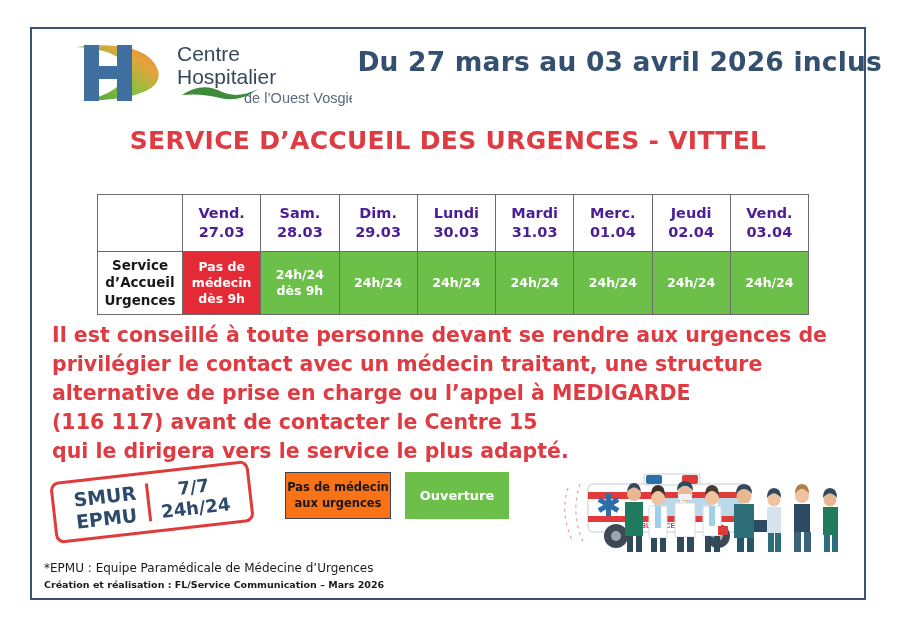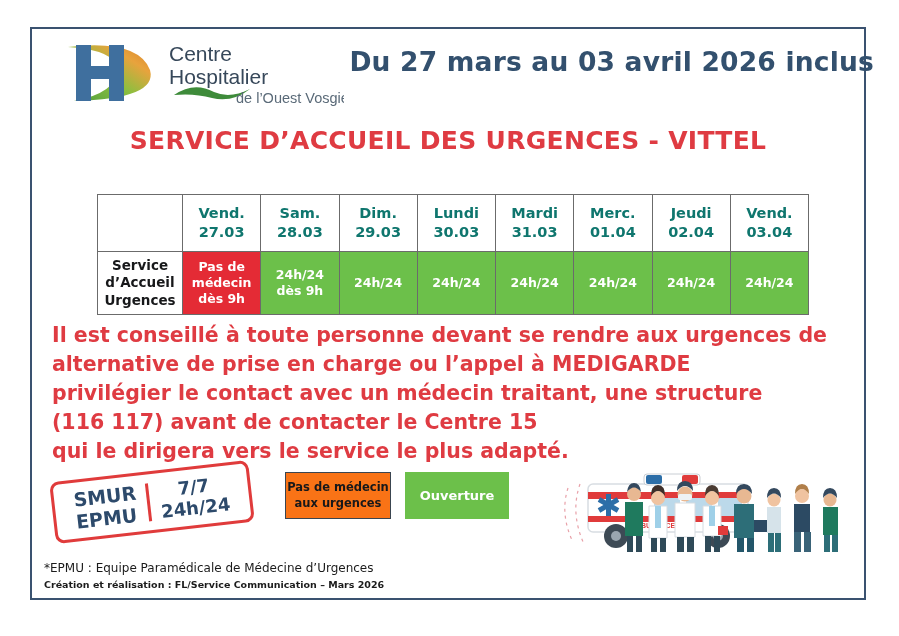--- a/index.html
+++ b/index.html
@@ -22,21 +22,21 @@
     width: 836px;
     height: 573px;
     border: 2px solid #3a5270;
     box-sizing: border-box;
     background: #ffffff;
   }
 
   
   .header {
     position: absolute;
-    left: 0; top: 0;
+    left: 8px; top: 0;
     width: 100%;
     height: 82px;
     padding-left: 24px;
   }
   .logo {
     position: absolute;
     left: 22px;
     top: 8px;
     width: 290px;
     height: 72px;
@@ -82,21 +82,21 @@
     text-align: center;
     vertical-align: middle;
     padding: 0;
   }
   .schedule .hrow td {
     height: 56px;
     background: #ffffff;
     font-family: "DejaVu Sans", sans-serif;
     font-size: 14.5px;
     font-weight: bold;
-    color: #0f766e;
+    color: #4c1d95;
     line-height: 1.28;
   }
   .schedule .hrow td.corner { background:#fff; }
   .schedule .drow td { height: 62px; }
   .rowlabel {
     background: #ffffff;
     font-family: "DejaVu Sans", sans-serif;
     font-size: 13.5px;
     font-weight: bold;
     color: #17181a;
@@ -342,22 +342,22 @@
         </td>
         <td class="cell-open">
           <div>24h/24</div>
         </td>
       </tr>
     </tbody>
   </table>
 
   <div class="advisory">
     <div>Il est conseillé à toute personne devant se rendre aux urgences de</div>
+    <div>privilégier le contact avec un médecin traitant, une structure</div>
     <div>alternative de prise en charge ou l’appel à MEDIGARDE</div>
-    <div>privilégier le contact avec un médecin traitant, une structure</div>
     <div>(116 117) avant de contacter le Centre 15</div>
     <div>qui le dirigera vers le service le plus adapté.</div>
   </div>
 
   <div class="stamp">
     <div class="stamp-inner">
       <div class="stamp-left">
         <div>SMUR</div>
         <div>EPMU</div>
       </div>

